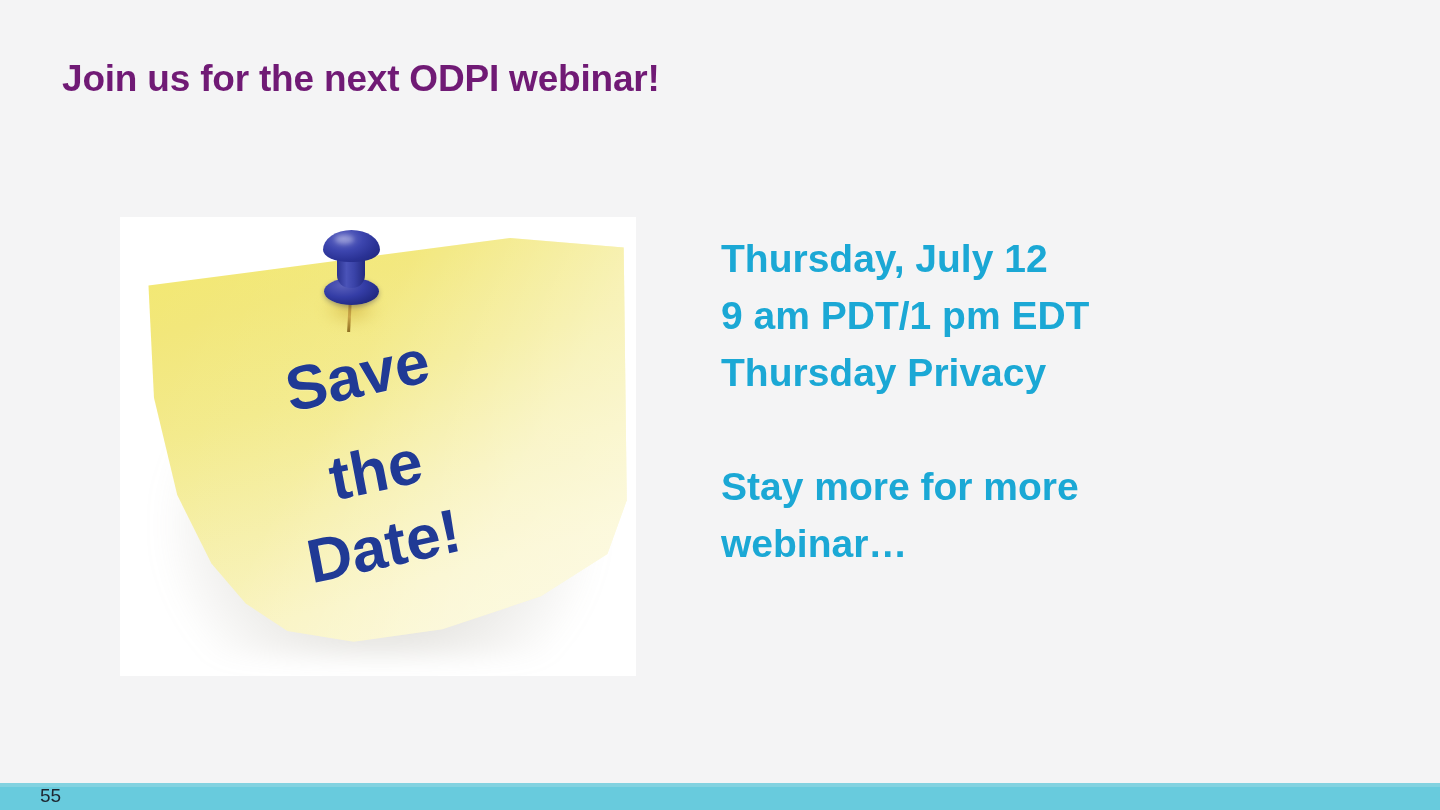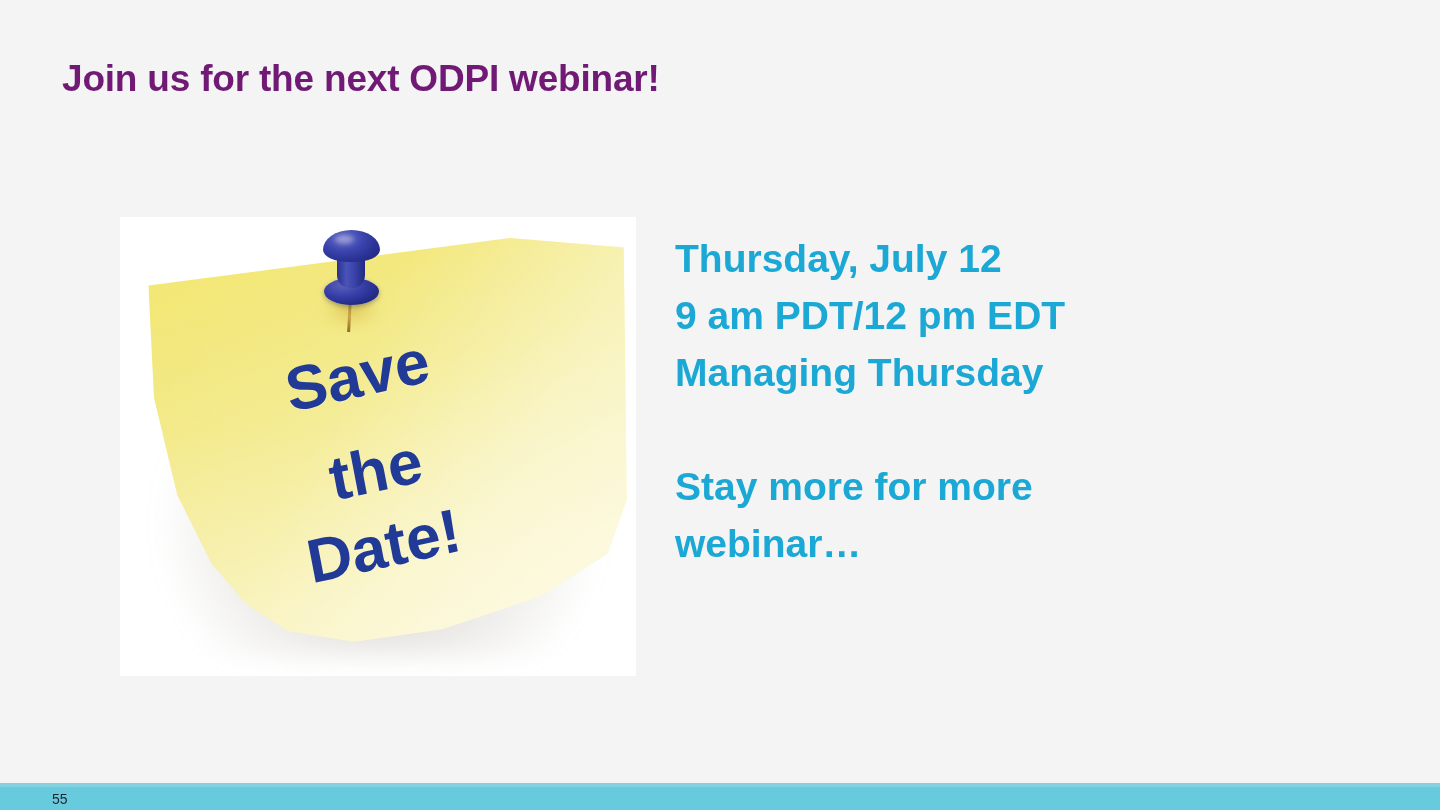--- a/index.html
+++ b/index.html
@@ -196,21 +196,21 @@
     width: 19px;
     height: 9px;
     border-radius: 50%;
     background: rgba(255,255,255,0.30);
     filter: blur(2px);
   }
 
   
   .info-block {
     position: absolute;
-    left: 675px;
+    left: 721px;
     top: 230px;
     width: 520px;
     color: #1ba8d5;
     font-size: 39px;
     font-weight: bold;
     line-height: 57px;
   }
   .info-line { white-space: nowrap; }
   .info-gap { height: 57px; }
 
@@ -226,23 +226,23 @@
   .footer-bar-top {
     position: absolute;
     left: 0;
     right: 0;
     top: 0;
     height: 4px;
     background: #82d2e0;
   }
   .page-number {
     position: absolute;
-    left: 52px;
+    left: 40px;
     bottom: 3px;
-    font-size: 14px;
+    font-size: 19px;
     color: #1d2630;
     font-family: "Liberation Sans", sans-serif;
   }
 </style>
 </head>
 <body>
 
 <div class="slide">
 
   <div class="slide-title">Join us for the next ODPI webinar!</div>
@@ -264,22 +264,22 @@
       <div class="pin-needle"></div>
       <div class="pin-base"></div>
       <div class="pin-stem"></div>
       <div class="pin-head"></div>
       <div class="pin-highlight"></div>
     </div>
   </div>
 
   <div class="info-block">
     <div class="info-line">Thursday, July 12</div>
-    <div class="info-line">9 am PDT/12 pm EDT</div>
-    <div class="info-line">Managing Thursday</div>
+    <div class="info-line">9 am PDT/1 pm EDT</div>
+    <div class="info-line">Thursday Privacy</div>
     <div class="info-gap"></div>
     <div class="info-line">Stay more for more</div>
     <div class="info-line">webinar…</div>
   </div>
 
   <div class="footer-bar">
     <div class="footer-bar-top"></div>
   </div>
   <div class="page-number">55</div>
 

